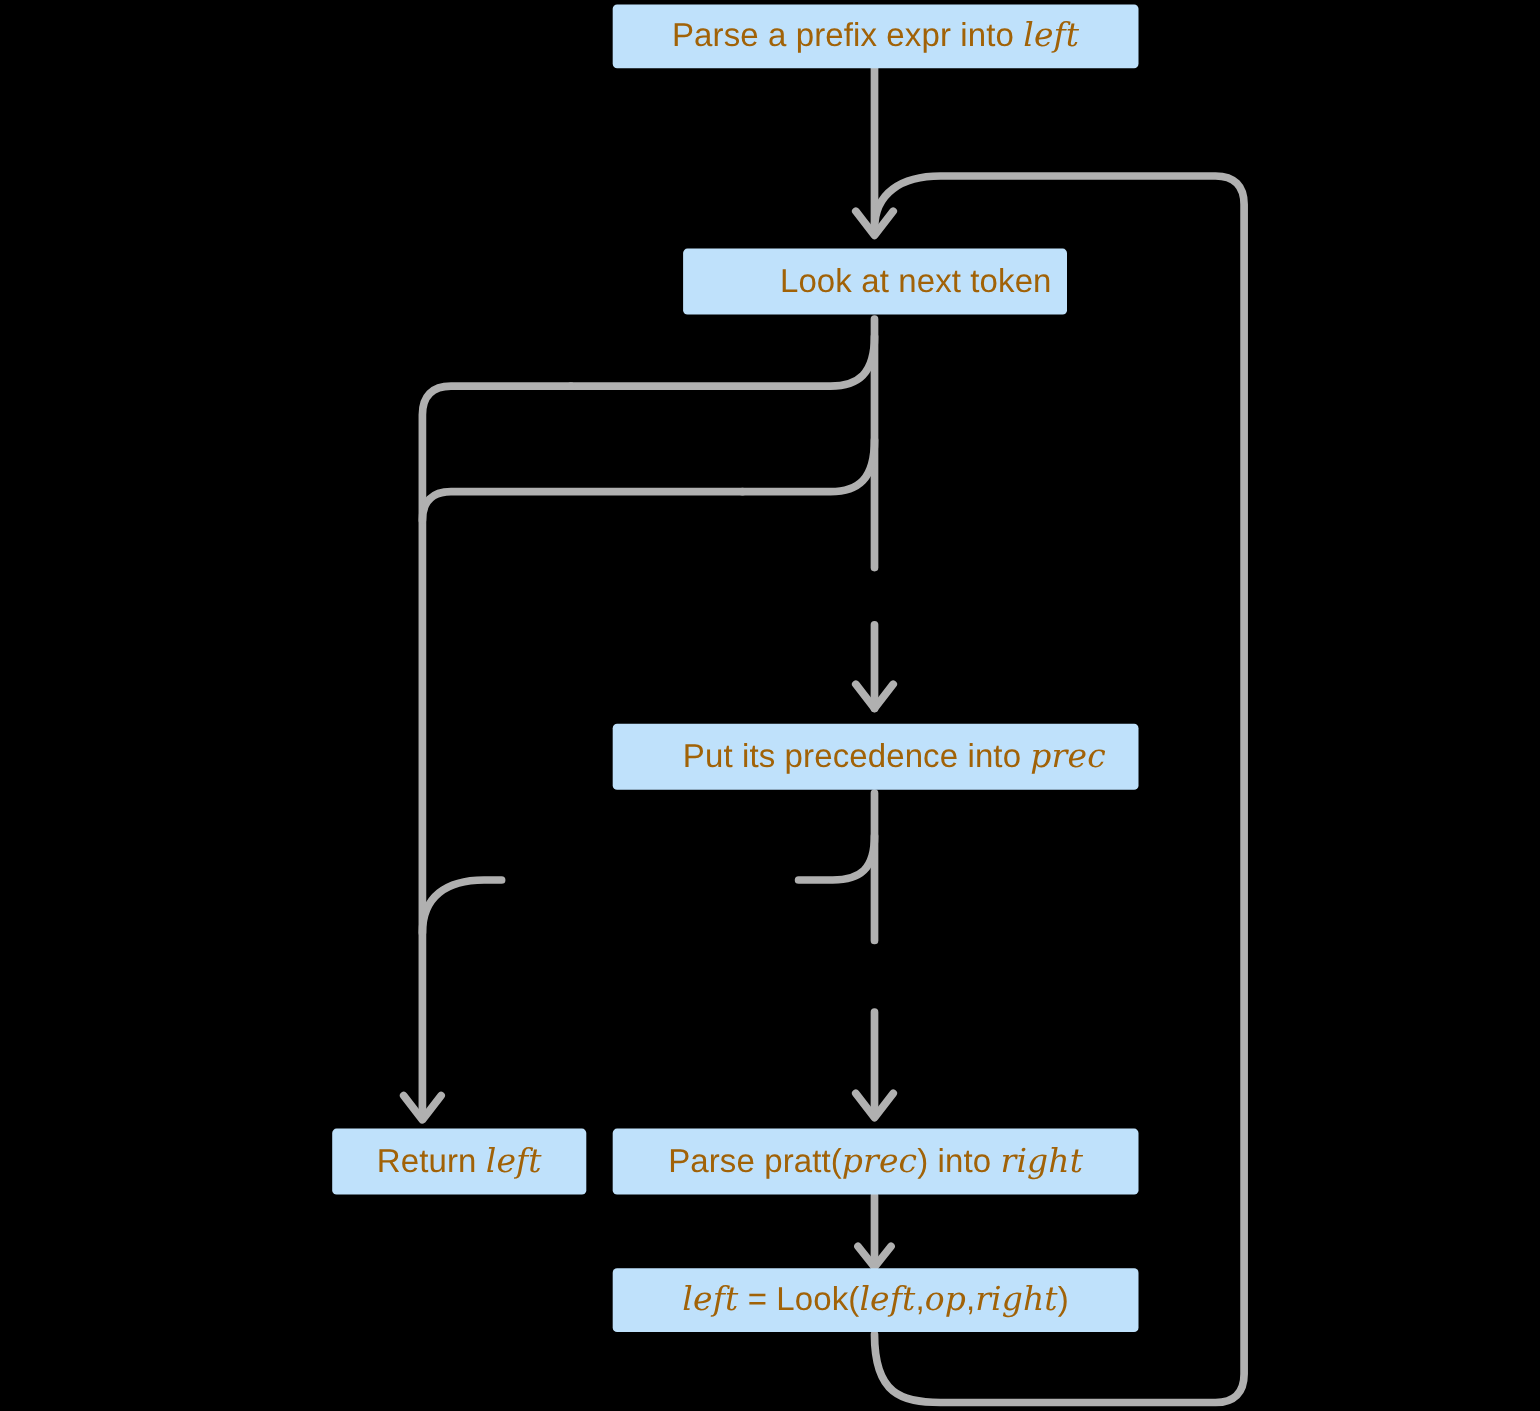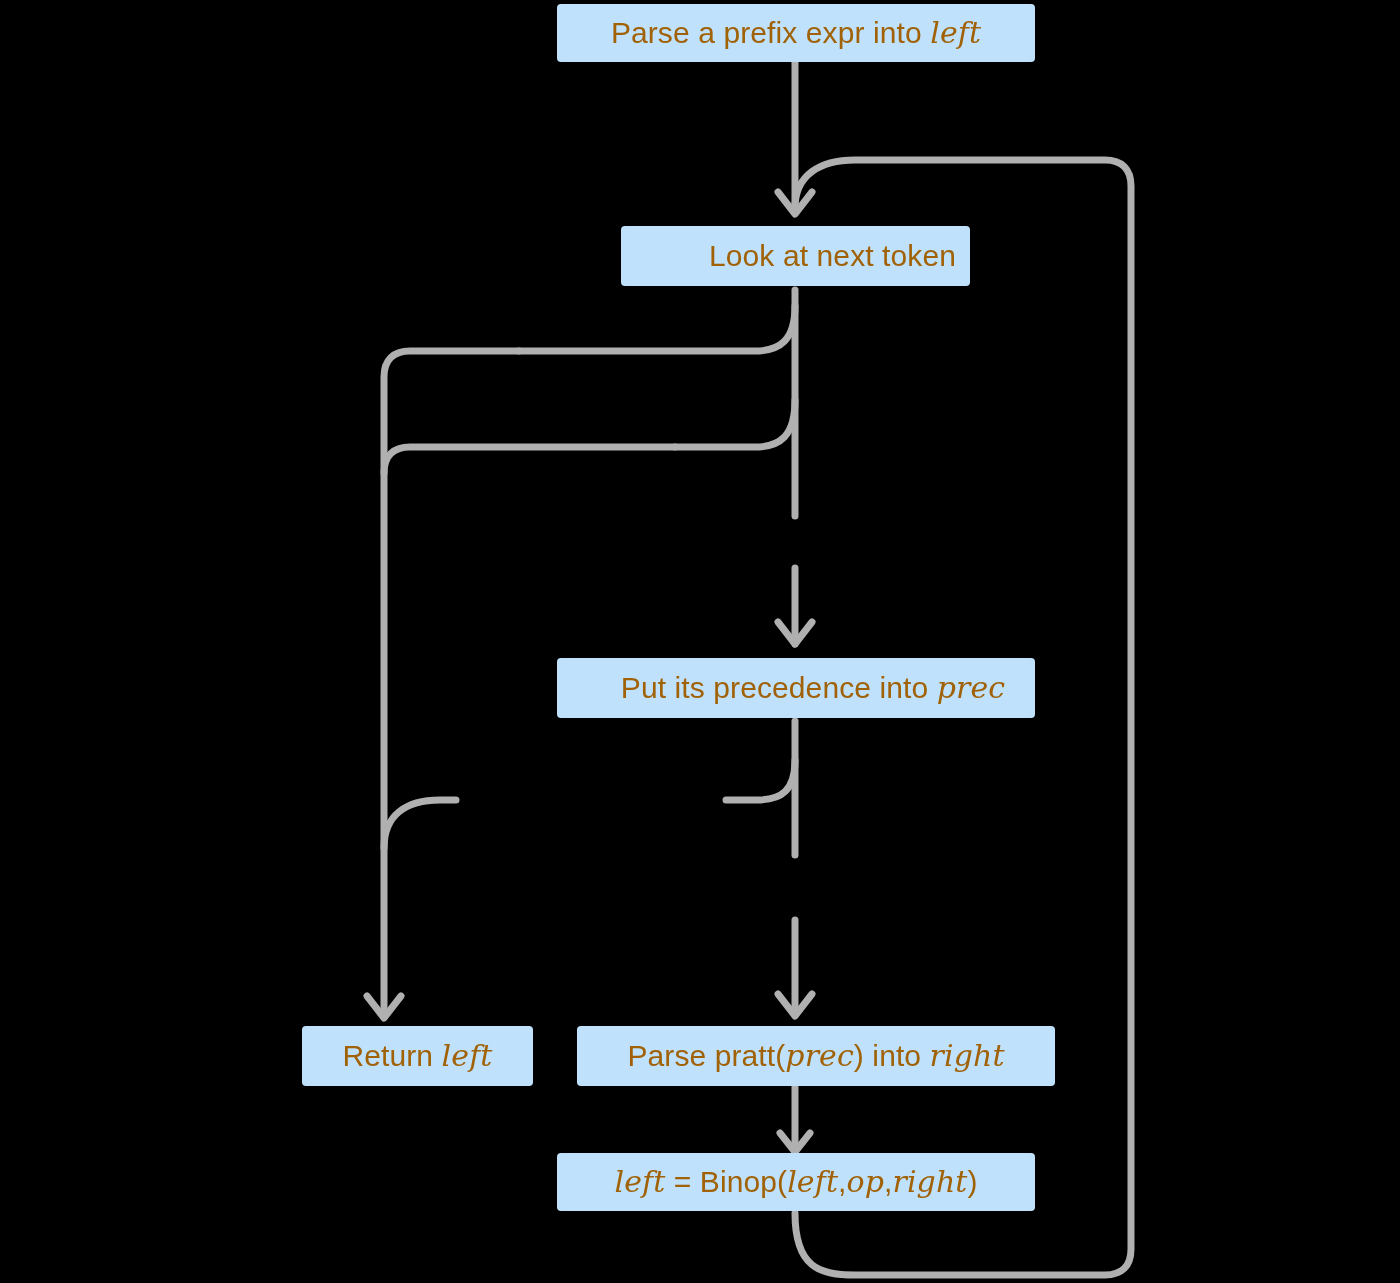--- a/index.html
+++ b/index.html
@@ -119,25 +119,25 @@
       <span>Put its precedence into </span><span class="var">prec</span>
     </span>
   </div>
 
   <div class="node-box" style="left:268px; top:1026px; width:231px; height:60px;margin-left:34px;">
     <span>
       <span>Return </span><span class="var">left</span>
     </span>
   </div>
 
-  <div class="node-box" style="left:557px; top:1026px; width:478px; height:60px;margin-left:20px;">
+  <div class="node-box" style="left:557px; top:1026px; width:478px; height:60px;">
     <span>
       <span>Parse pratt(</span><span class="var">prec</span><span>) into </span><span class="var">right</span>
     </span>
   </div>
 
   <div class="node-box" style="left:557px; top:1153px; width:478px; height:58px;">
     <span>
-      <span class="var">left</span><span> = Binop(</span><span class="var">left</span><span>,</span><span class="var">op</span><span>,</span><span class="var">right</span><span>)</span>
+      <span class="var">left</span><span> = Look(</span><span class="var">left</span><span>,</span><span class="var">op</span><span>,</span><span class="var">right</span><span>)</span>
     </span>
   </div>
 
 </div>
 
 </body></html>

